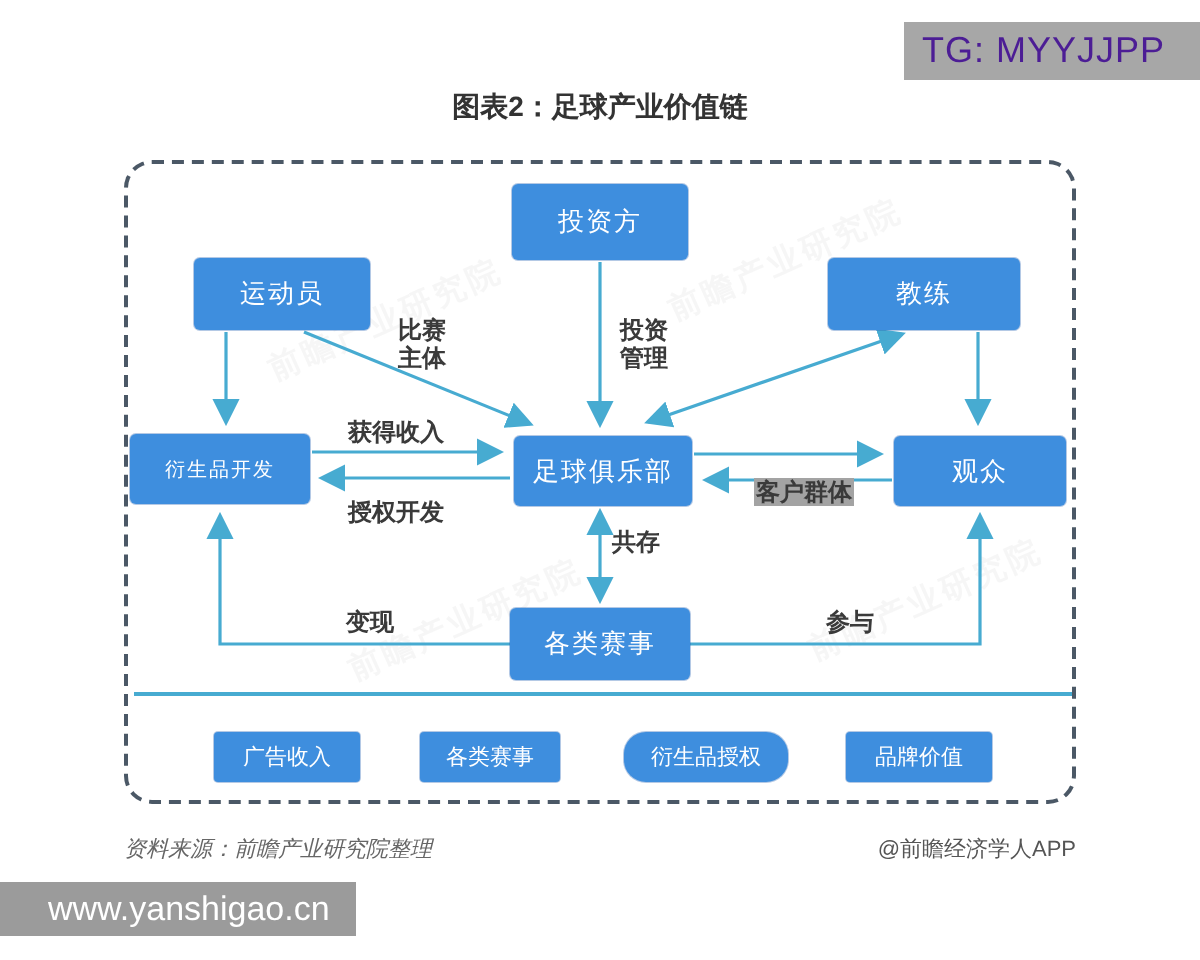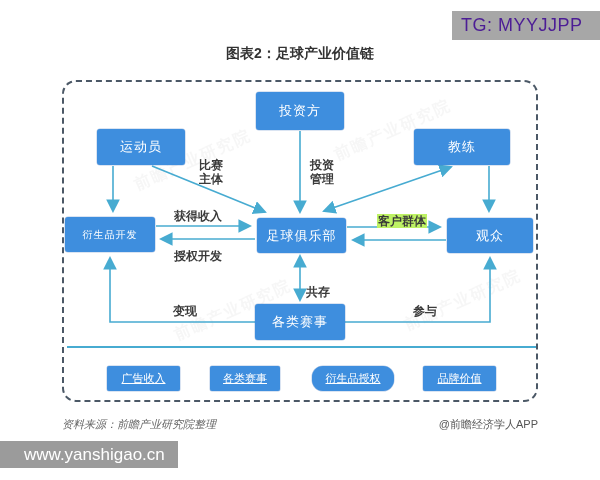--- a/index.html
+++ b/index.html
@@ -26,35 +26,35 @@
     display:flex;align-items:center;justify-content:center;
     font-size:13px;letter-spacing:1px;box-shadow:0 0 0 0.5px rgba(40,100,180,.35);
   }
   .node-investor{left:256px;top:92px;width:88px;height:38px;}
   .node-athlete{left:97px;top:129px;width:88px;height:36px;}
   .node-coach{left:414px;top:129px;width:96px;height:36px;}
   .node-derivative{left:65px;top:217px;width:90px;height:35px;font-size:10px;}
   .node-club{left:257px;top:218px;width:89px;height:35px;}
   .node-audience{left:447px;top:218px;width:86px;height:35px;}
   .node-events{left:255px;top:304px;width:90px;height:36px;}
-  .node-value{top:366px;height:25px;font-size:11px;border-radius:2px;letter-spacing:0;text-decoration:underline;}
+  .node-value{top:366px;height:25px;font-size:11px;border-radius:2px;letter-spacing:0;}
   .node-ad{left:107px;width:73px;}
   .node-ticket{left:210px;width:70px;}
   .node-license{left:312px;width:82px;border-radius:11px;}
   .node-brand{left:423px;width:73px;}
   .edge-label{
     position:absolute;color:#3a3a3a;font-size:12px;font-weight:bold;
     white-space:pre-line;line-height:14px;
   }
   .lbl-match{left:199px;top:158px;}
   .lbl-invest{left:310px;top:158px;}
   .lbl-gain{left:174px;top:209px;}
   .lbl-licdev{left:174px;top:249px;}
-  .lbl-customer{left:377px;top:214px;background:#bef264;padding:0 1px;}
-  .lbl-coexist{left:306px;top:285px;}
+  .lbl-customer{left:377px;top:239px;background:#a3a3a3;padding:0 1px;}
+  .lbl-coexist{left:306px;top:264px;}
   .lbl-monetize{left:173px;top:304px;}
   .lbl-participate{left:413px;top:304px;}
   .footer-source{
     position:absolute;left:62px;top:417px;font-size:11px;color:#666666;
     font-style:italic;font-family:"Liberation Serif","DejaVu Serif",serif;
   }
   .footer-credit{position:absolute;right:62px;top:417px;font-size:11px;color:#555555;}
   .url-bar{
     position:absolute;left:0;top:441px;width:178px;height:27px;background:#9b9b9b;
     color:#ffffff;font-size:17px;line-height:27px;padding-left:24px;box-sizing:border-box;

